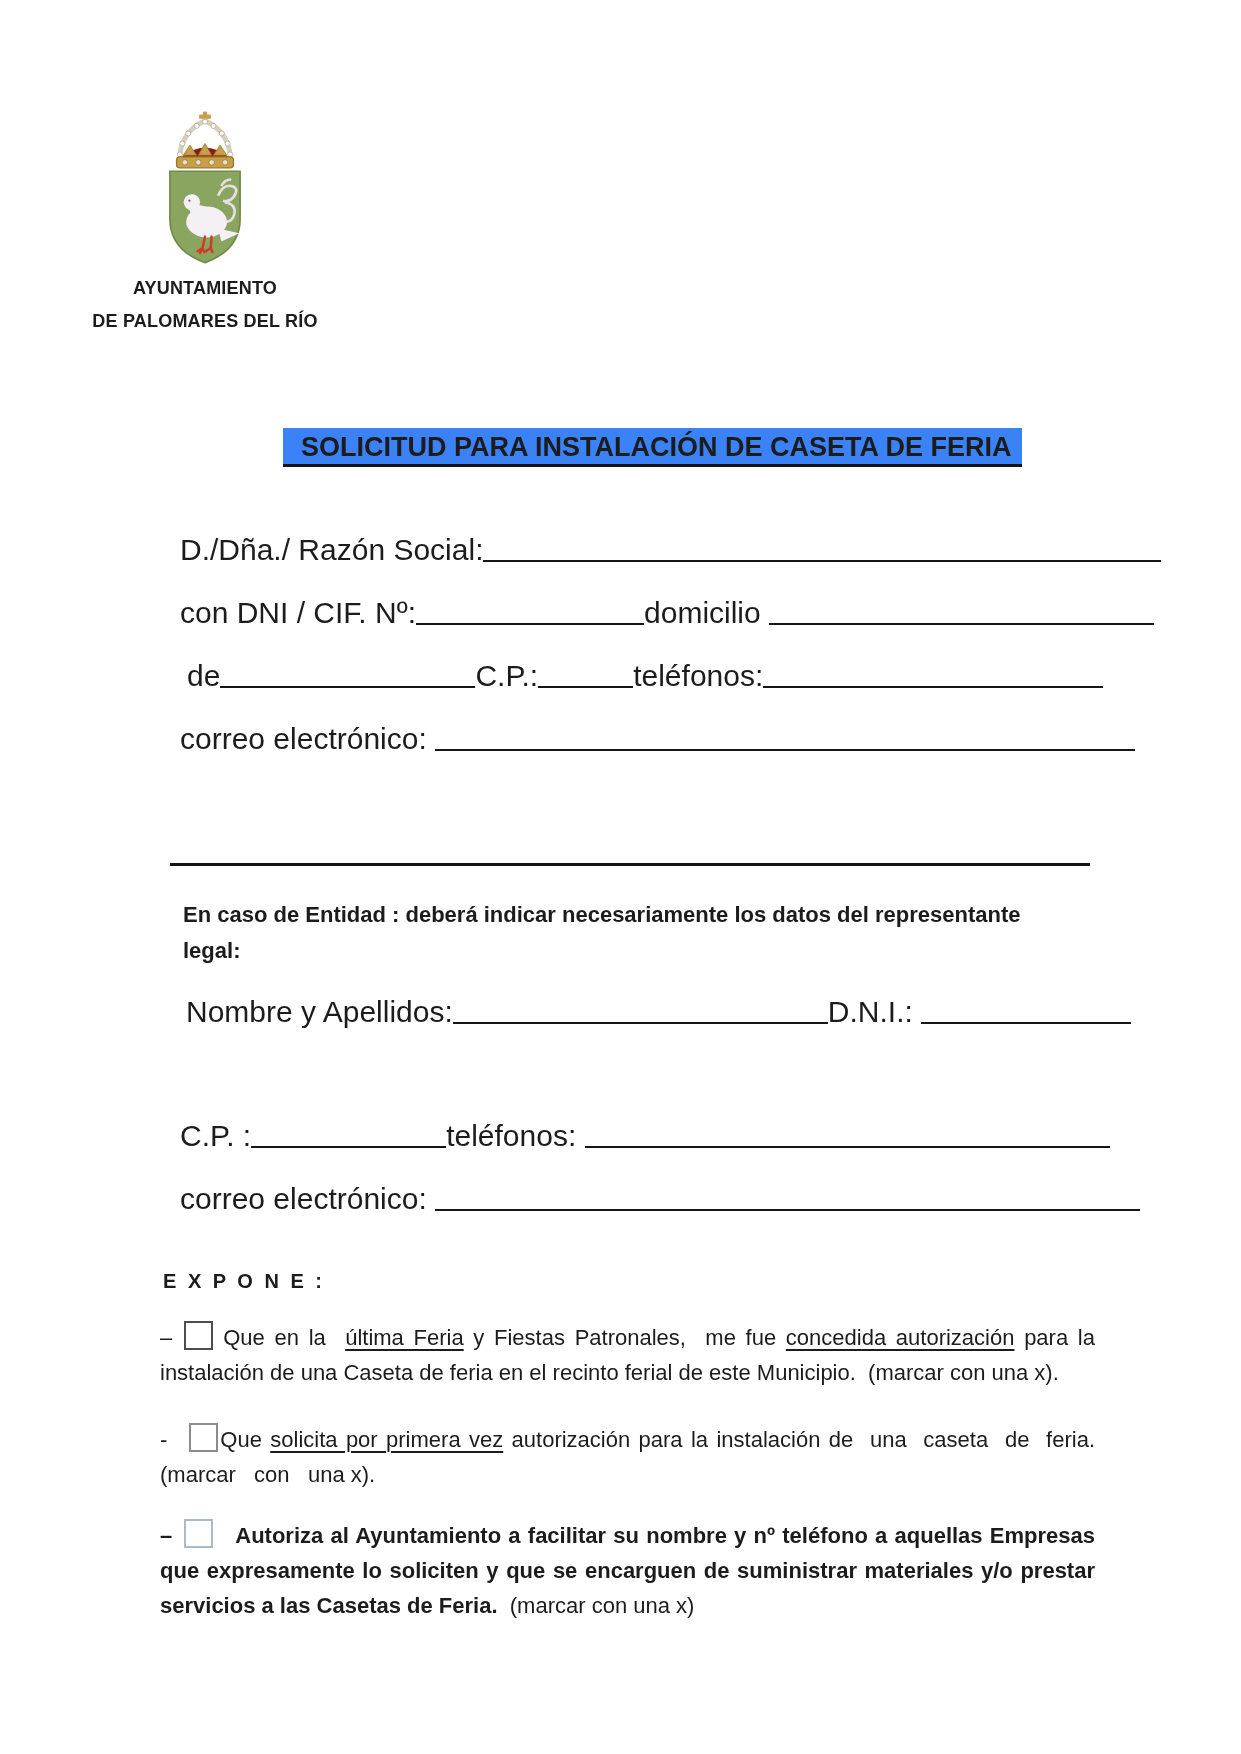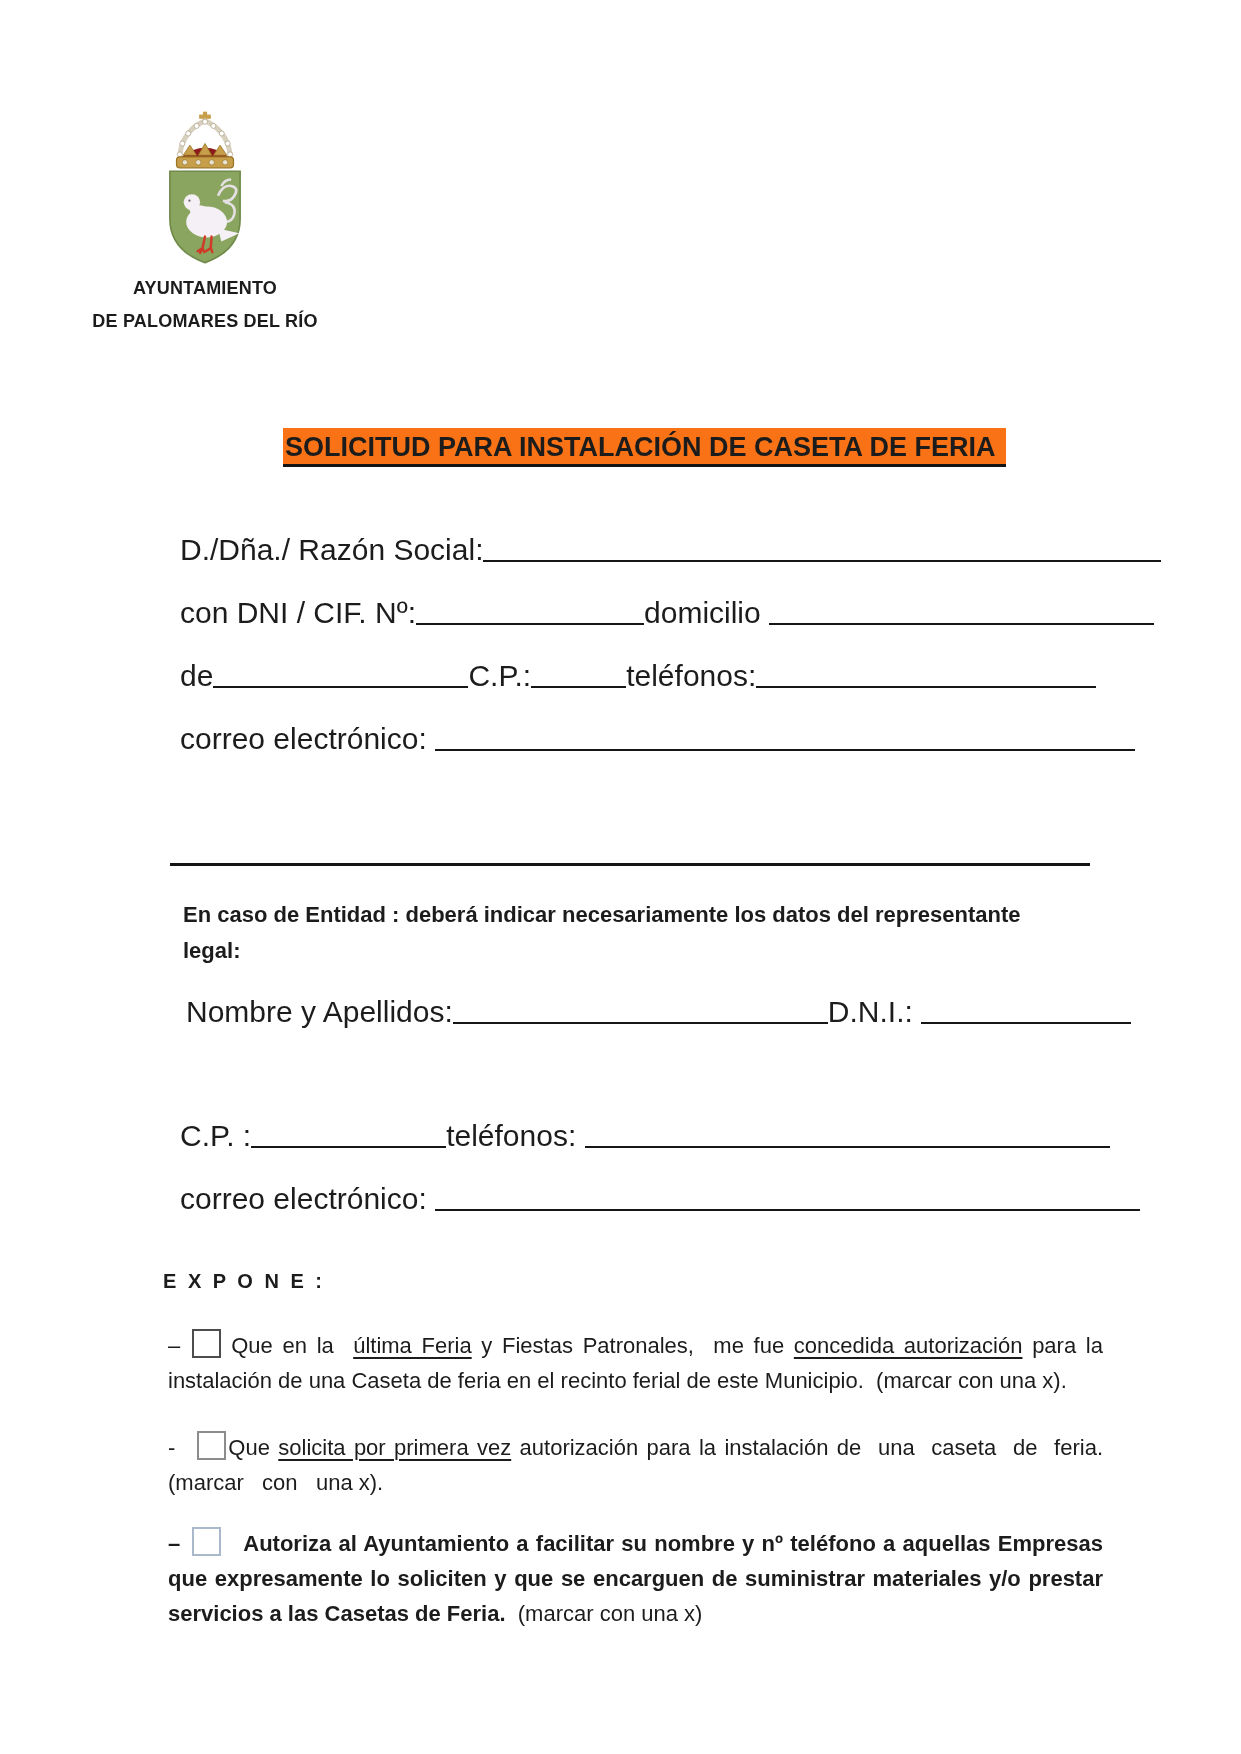--- a/index.html
+++ b/index.html
@@ -13,41 +13,41 @@
   }
   
   .logo-block{position:absolute;left:70px;top:110px;width:270px;text-align:center;}
   .crown{display:block;margin:0 auto -4px auto;}
   .shield{display:block;margin:0 auto 6px auto;}
   .org-line{font-weight:bold;font-size:18px;line-height:33px;letter-spacing:.2px;}
   
   .doc-title{
     position:absolute;top:428px;left:283px;
     display:inline-block;
-    background:#f97316;
+    background:#3b82f6;
     font-size:27px;font-weight:bold;
-    padding:4px 10px 1px 2px;
+    padding:4px 10px 1px 18px;
     border-bottom:3px solid #141414;
     white-space:nowrap;
   }
   
   .row{position:absolute;left:180px;width:905px;font-size:30px;line-height:28px;white-space:nowrap;}
   .uline{display:inline-block;height:2px;background:#161616;vertical-align:-2px;}
   .rule{position:absolute;left:170px;top:863px;width:920px;height:3px;background:#141414;}
   .entity-head{
     position:absolute;left:183px;top:897px;width:860px;
     font-size:22px;font-weight:bold;line-height:36px;
   }
   .expone{
     position:absolute;left:163px;top:1270px;
     font-size:20px;font-weight:bold;letter-spacing:3px;
   }
   
   .bullet{
-    position:absolute;left:160px;width:935px;margin:8px;
+    position:absolute;left:160px;width:935px;margin:0;
     font-size:22px;line-height:35px;
     text-align:justify;white-space:pre-wrap;
   }
   .bullet.b1{top:1320px;}
   .bullet.b2{top:1422px;}
   .bullet.b3{top:1518px;font-weight:bold;}
   .bullet .tail-normal{font-weight:normal;}
   .u{text-decoration:underline;text-decoration-thickness:2px;text-underline-offset:4px;}
   .cb{
     display:inline-block;width:25px;height:25px;
@@ -115,21 +115,21 @@
   <div class="doc-title">SOLICITUD PARA INSTALACIÓN DE CASETA DE FERIA</div>
 
   <div class="row" style="top:536px;">
     <span>D./Dña./ Razón Social:</span><span class="uline" style="width:678px;"></span>
   </div>
 
   <div class="row" style="top:599px;">
     <span>con DNI / CIF. Nº:</span><span class="uline" style="width:228px;"></span><span>domicilio</span> <span class="uline" style="width:385px;"></span>
   </div>
 
-  <div class="row" style="top:662px;">
+  <div class="row" style="top:662px;margin-left:7px;">
     <span>de</span><span class="uline" style="width:255px;"></span><span>C.P.:</span><span class="uline" style="width:95px;"></span><span>teléfonos:</span><span class="uline" style="width:340px;"></span>
   </div>
 
   <div class="row" style="top:725px;">
     <span>correo electrónico:</span> <span class="uline" style="width:700px;"></span>
   </div>
 
 
   <div class="rule"></div>
 

